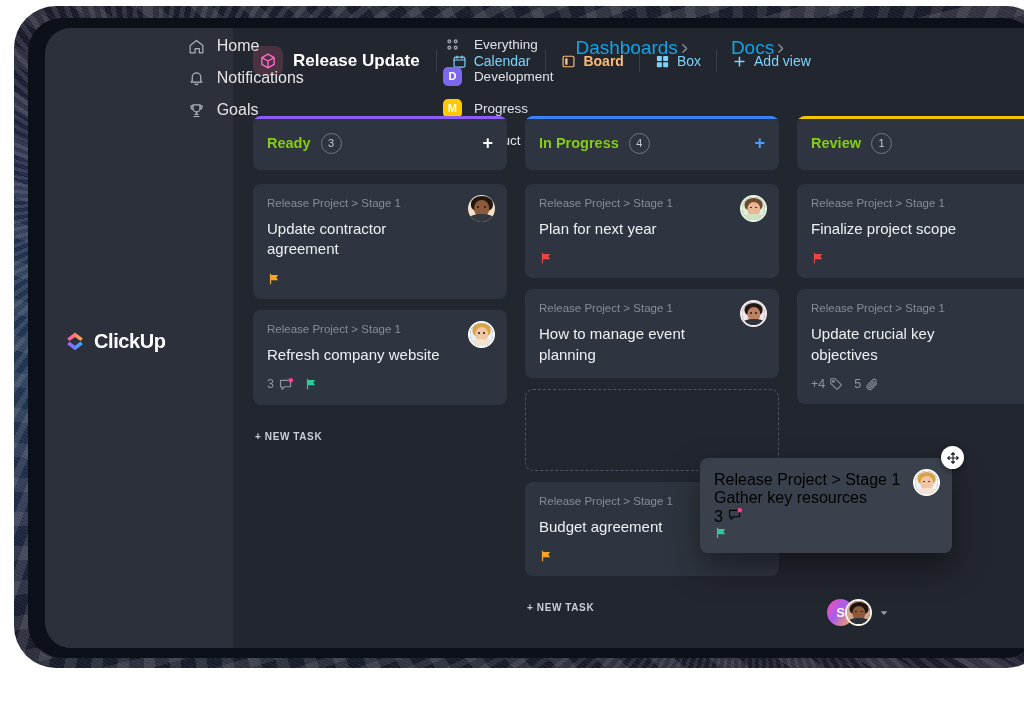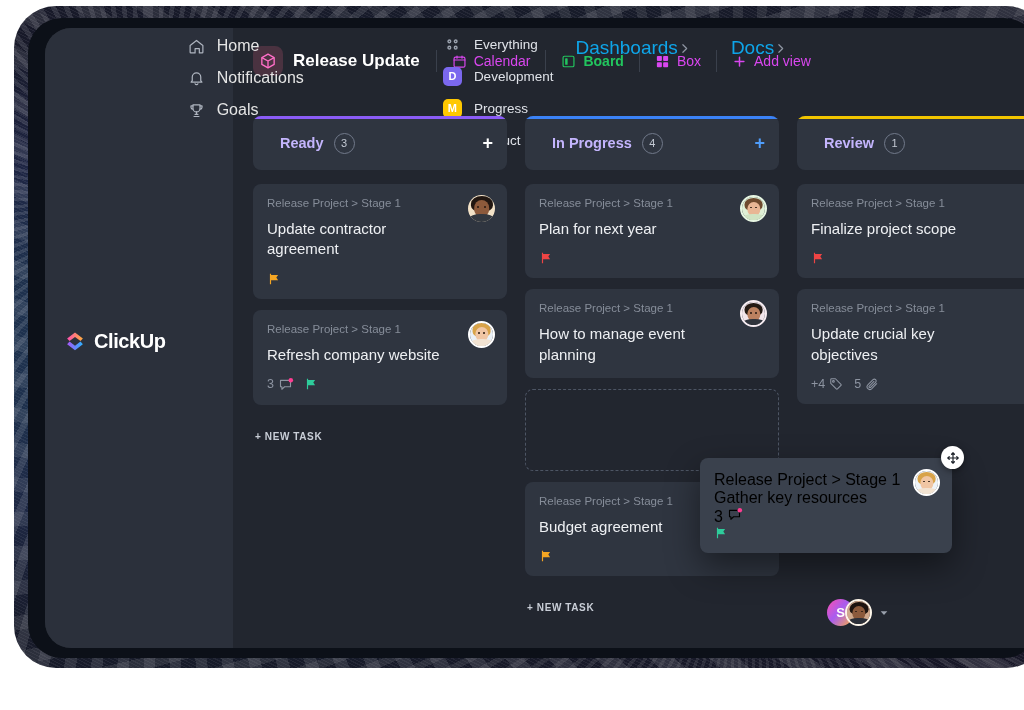--- a/index.html
+++ b/index.html
@@ -167,23 +167,23 @@
     width: 30px; height: 30px; border-radius: 8px;
     background: #4a3240;
     display: flex; align-items: center; justify-content: center;
     margin-right: 10px;
   }
   .proj-title { color: #fff; font-size: 17px; font-weight: bold; margin-right: 16px; }
   .vdiv { width: 1px; height: 22px; background: #3a404c; }
   .view-tab {
     display: flex; align-items: center; gap: 7px;
     padding: 0 15px; height: 30px;
-    color: #d946ef; font-size: 14px; cursor: pointer;
-  }
-  .view-tab.active { color: #22c55e; font-weight: bold; }
+    color: #7dd3fc; font-size: 14px; cursor: pointer;
+  }
+  .view-tab.active { color: #fdba74; font-weight: bold; }
   .view-tab .ico { width: 15px; height: 15px; flex: 0 0 15px; }
 
   .board {
     flex: 1;
     display: flex;
     gap: 18px;
     padding: 22px 0 0 20px;
     overflow: hidden;
     min-height: 0;
   }
@@ -193,21 +193,21 @@
     border-radius: 8px;
     background: #2f3540;
     height: 54px;
     display: flex; align-items: center;
     padding: 0 14px;
     position: relative;
     overflow: hidden;
     flex: 0 0 54px;
   }
   .col-head .bar { position: absolute; left: 0; top: 0; height: 3px; width: 100%; }
-  .col-head .nm { color: #c4b5fd; font-size: 14.5px; font-weight: bold; margin-left: 13px; }
+  .col-head .nm { color: #84cc16; font-size: 14.5px; font-weight: bold; }
   .col-count {
     margin-left: 10px;
     width: 21px; height: 21px; border-radius: 50%;
     border: 1px solid #71798a;
     display: flex; align-items: center; justify-content: center;
     color: #c3c9d3; font-size: 11px;
   }
   .col-add { margin-left: auto; font-size: 18px; line-height: 1; font-weight: bold; cursor: pointer; }
 
   .col-body { padding-top: 14px; display: flex; flex-direction: column; gap: 11px; min-height: 0; }

